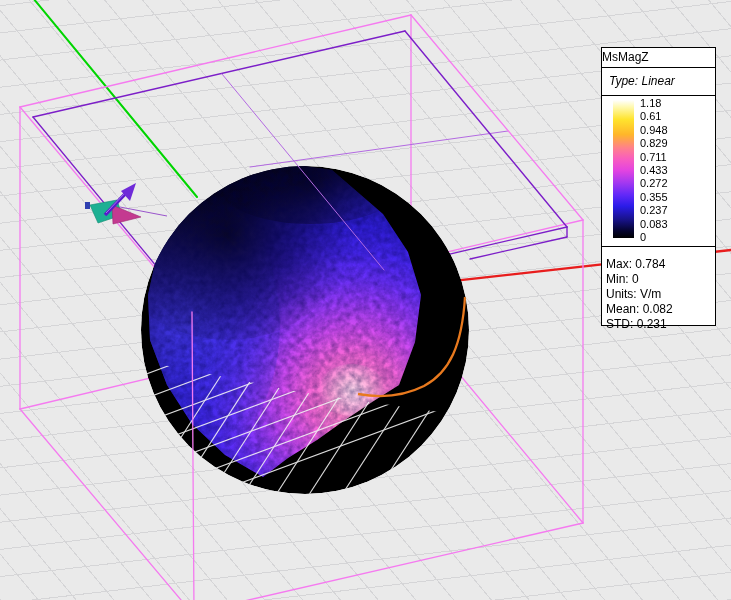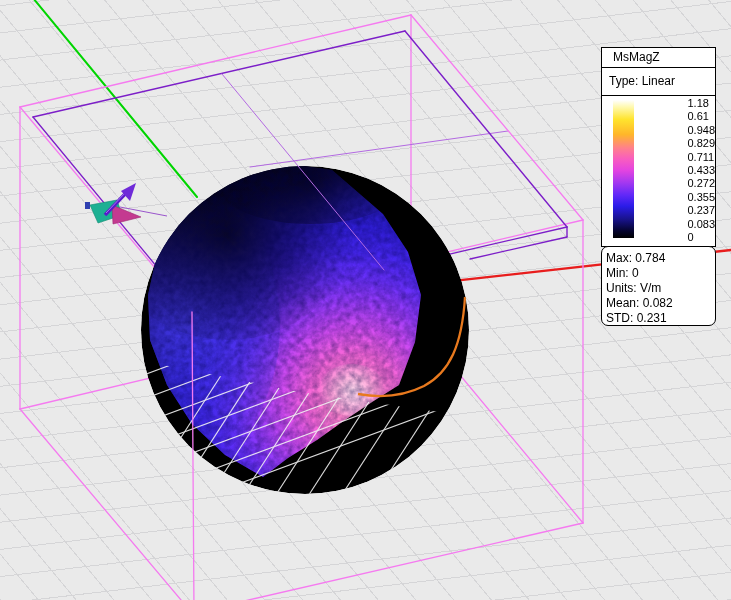--- a/index.html
+++ b/index.html
@@ -10,36 +10,36 @@
       repeating-linear-gradient(50.2deg, #d5d5d7 0 1px, transparent 1px 29px),
       repeating-linear-gradient(-6.7deg, #d5d5d7 0 1px, transparent 1px 27px);
     font-family:"Liberation Sans",sans-serif;
   }
   .stage svg{position:absolute;left:0;top:0;}
   .legend{
     position:absolute;left:601px;top:48px;width:115px;
     font-size:12px;color:#000;z-index:5;
   }
   .lg-box{background:#fff;border:1px solid #000;margin-top:-1px;box-sizing:border-box;}
-  .lg-title{height:21px;line-height:19px;padding-left:11px;}
-  .lg-type{height:29px;line-height:27px;padding-left:7px;}
-  .lg-scale{height:152px;display:flex;align-items:flex-start;padding:4px 0 0 11px;justify-content:space-between;}
+  .lg-title{height:21px;line-height:19px;}
+  .lg-type{height:29px;line-height:27px;padding-left:7px;font-style:italic;}
+  .lg-scale{height:152px;display:flex;align-items:flex-start;padding:4px 0 0 11px;}
   .colorbar{
     width:21px;height:138px;flex:0 0 auto;
     background:linear-gradient(to bottom,
       #ffffff 0%, #fff9b0 5%, #ffe42e 14%, #ffb62a 25%, #ff7f8e 35%,
       #f85cc0 43%, #e344e0 51%, #a338f0 60%, #6028f8 69%, #2b1ce8 77%,
       #171285 87%, #04032c 95%, #000000 100%);
   }
   .ticks{
     display:flex;flex-direction:column;justify-content:space-between;
     margin-left:6px;height:146px;margin-top:-3px;font-size:11px;
   }
   .ticks span{line-height:12px;}
-  .lg-stats{height:80px;padding:4px 0 0 4px;line-height:15px;border-radius:7px;}
+  .lg-stats{height:80px;padding:10px 0 0 4px;line-height:15px;}
 </style>
 </head>
 <body>
 
 <div class="stage">
 
   <svg width="731" height="600" viewBox="0 0 731 600">
     <defs>
       <clipPath id="sphClip">
           <circle cx="305" cy="330" r="164"></circle>

